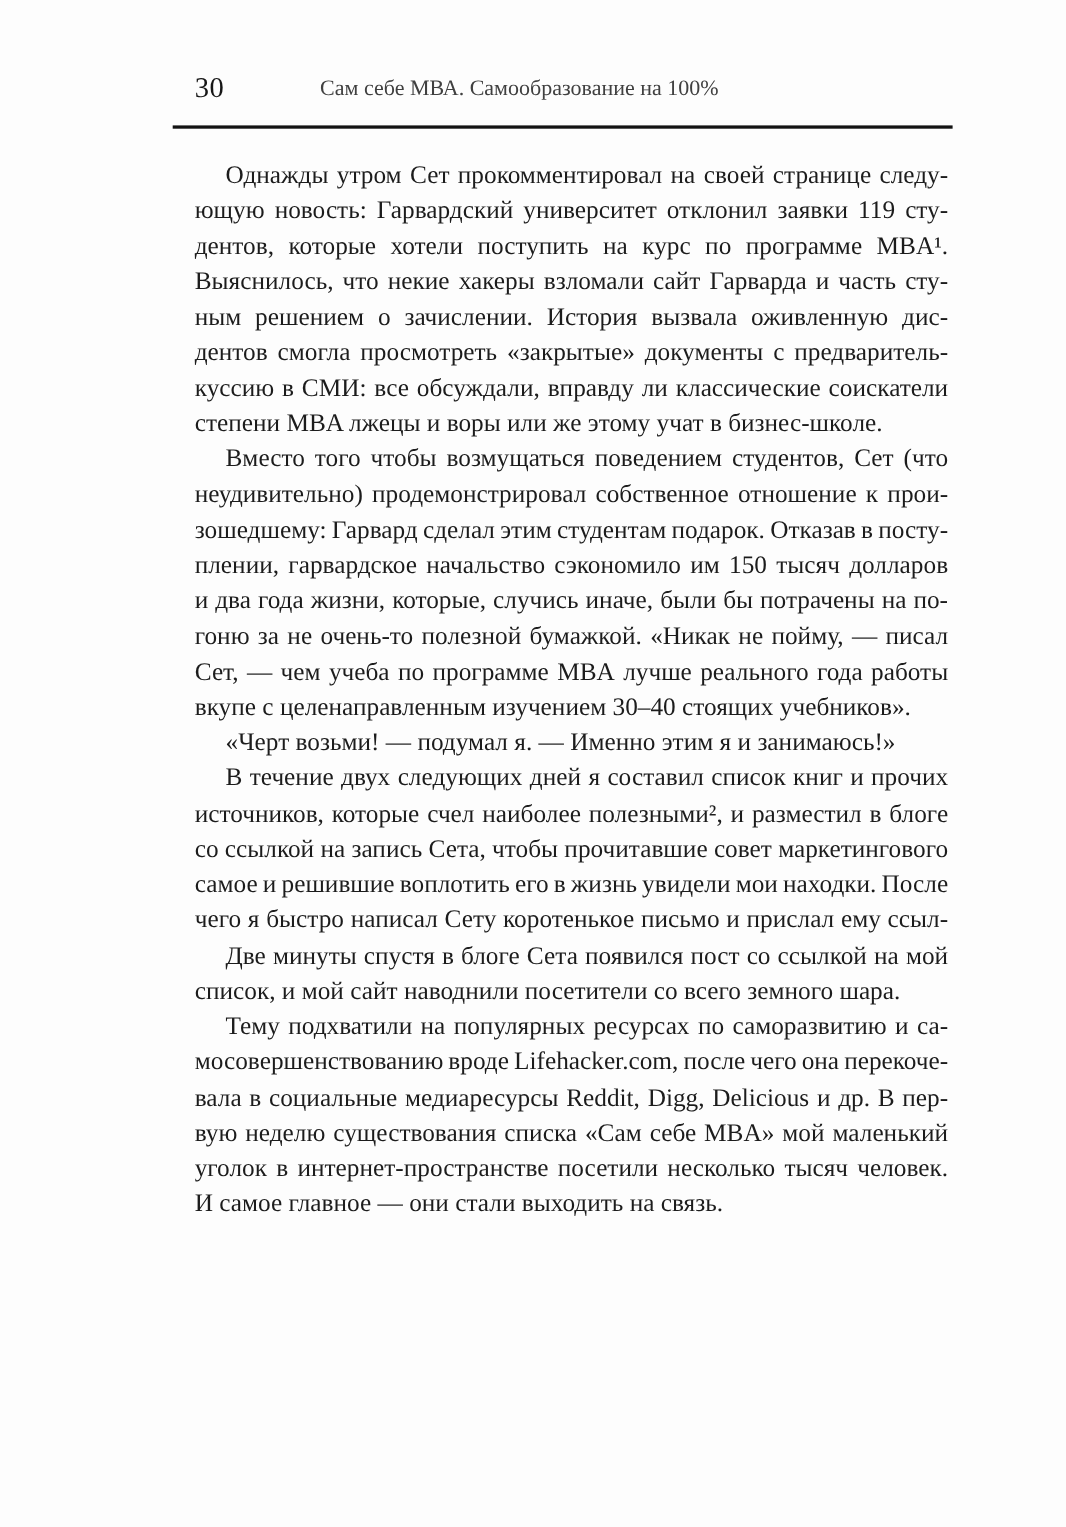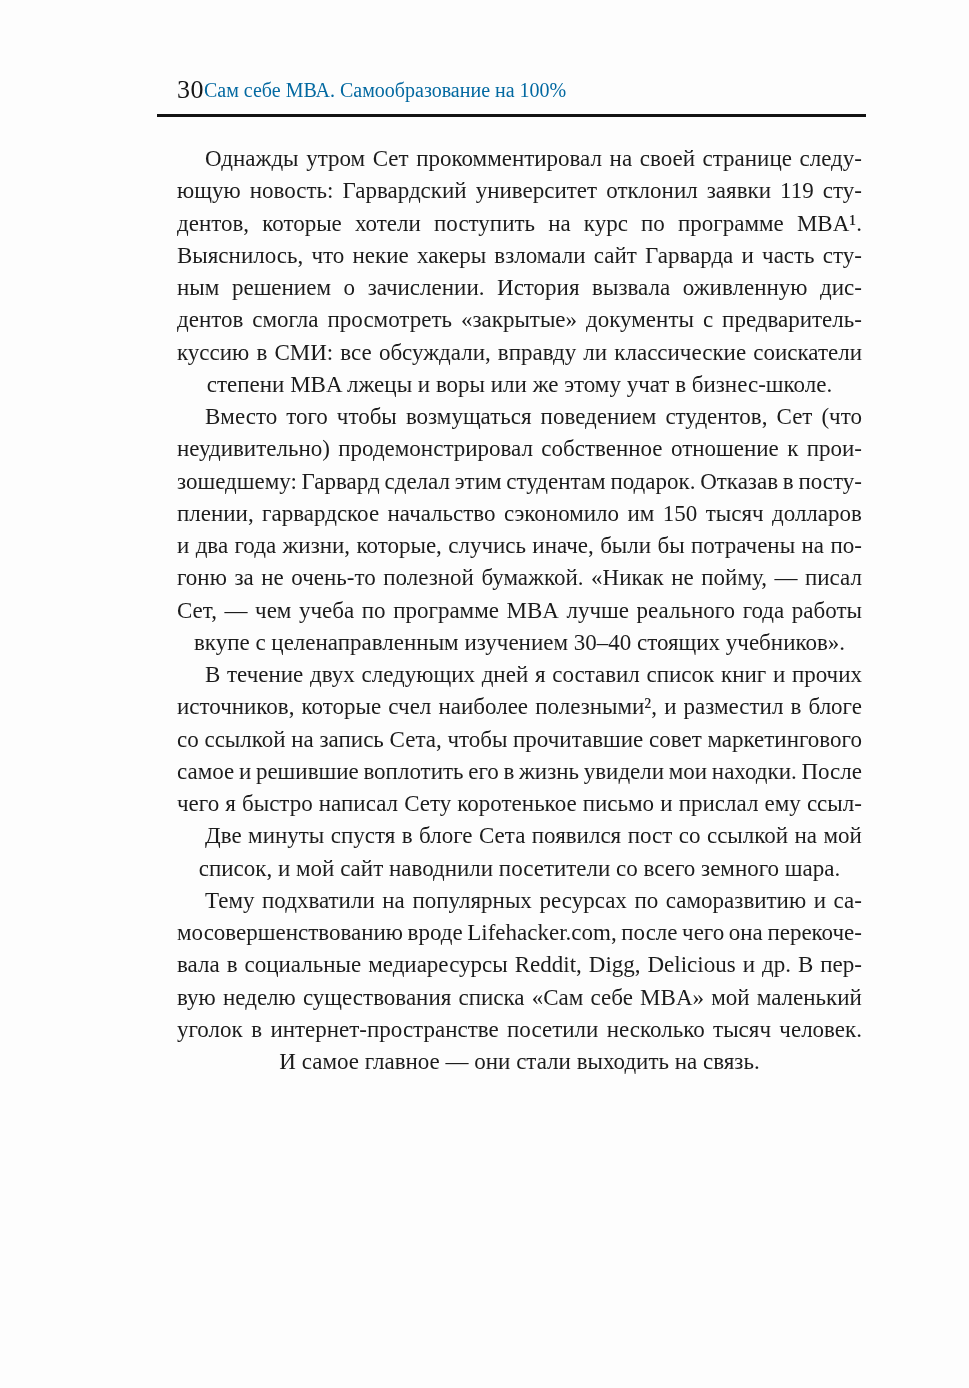--- a/index.html
+++ b/index.html
@@ -7,39 +7,39 @@
     width:969px;height:1388px;
     background:#ffffff;
     font-family:"Liberation Serif","DejaVu Serif",serif;
     color:#1e1e1e;
   }
   .page{
     position:relative;width:969px;height:1388px;
     background:#fdfdfd;overflow:hidden;
   }
   .running-head{
-    position:absolute;left:177px;top:76px;width:709px;
+    position:absolute;left:177px;top:66px;width:709px;
     display:flex;align-items:flex-end;
   }
   .page-number{
     font-size:26px;line-height:28px;letter-spacing:.5px;color:#161616;
   }
   .running-title{
-    font-size:20px;line-height:28px;color:#0369a1;
+    font-size:20px;line-height:28px;margin-left:87px;color:#404040;
   }
   .head-rule{
     position:absolute;left:157px;top:114px;width:709px;height:3px;
     background:#131313;border:none;margin:0;
   }
   .page-body{
     position:absolute;left:177px;top:143px;width:685px;
     font-size:23px;color:#1c1c1c;
   }
   .line{
-    height:32.26px;line-height:32.26px;white-space:nowrap;text-align:center;
+    height:32.26px;line-height:32.26px;white-space:nowrap;
   }
   .line.just{
     display:flex;justify-content:space-between;white-space:normal;
   }
   .line.indent{padding-left:28px;}
   .line.just span{flex:0 0 auto;}
 </style>
 </head>
 <body>
 
@@ -200,20 +200,21 @@
         <span>учеба</span>
         <span>по</span>
         <span>программе</span>
         <span>MBA</span>
         <span>лучше</span>
         <span>реального</span>
         <span>года</span>
         <span>работы</span>
       </div>
       <div class="line last">вкупе с целенаправленным изучением 30–40 стоящих учебников».</div>
+      <div class="line indent last">«Черт возьми! — подумал я. — Именно этим я и занимаюсь!»</div>
       <div class="line indent just">
         <span>В</span>
         <span>течение</span>
         <span>двух</span>
         <span>следующих</span>
         <span>дней</span>
         <span>я</span>
         <span>составил</span>
         <span>список</span>
         <span>книг</span>

